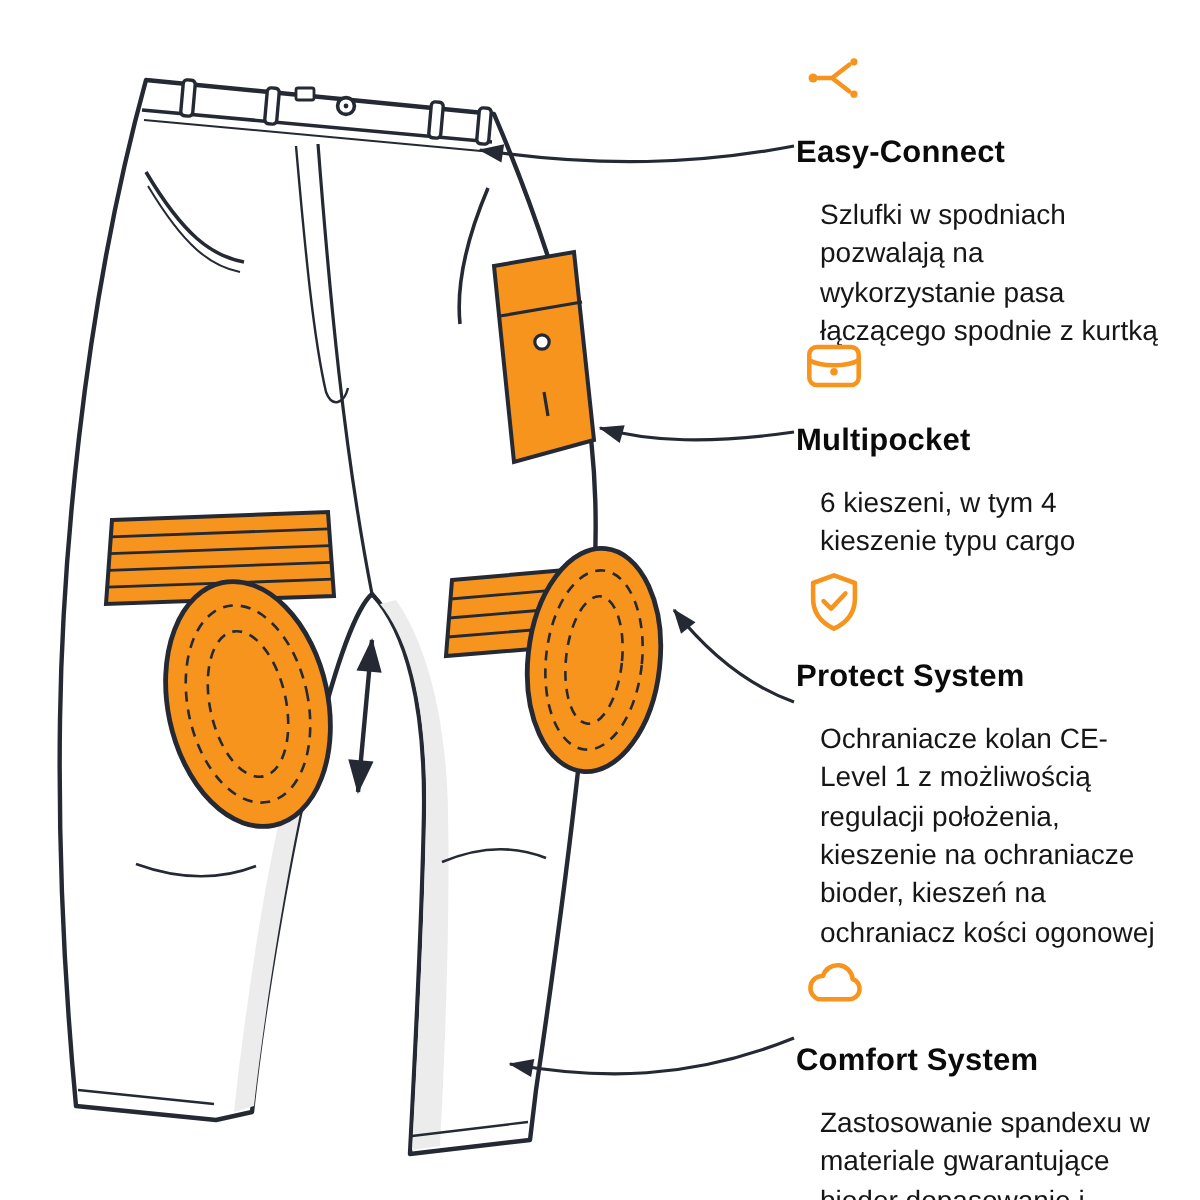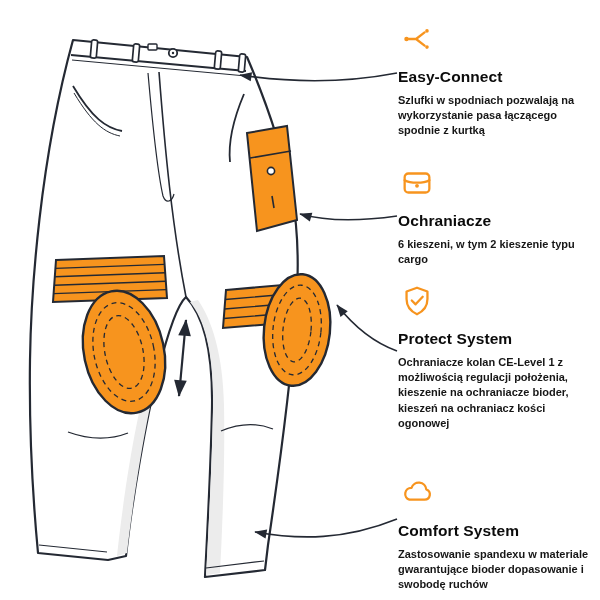--- a/index.html
+++ b/index.html
@@ -9,21 +9,21 @@
   }
   .art{position:absolute;left:0;top:0;width:600px;height:600px;}
   .feature{position:absolute;left:398px;width:197px;}
   .feature .icon{width:38px;height:38px;margin:0 0 10px 0;}
   .feature .icon svg{width:38px;height:38px;display:block;}
   .feature h3{
     margin:0 0 7px 0;font-size:15.5px;font-weight:700;color:#0b0b0b;
     letter-spacing:.1px;
   }
   .feature p{
-    margin:0;font-size:11px;line-height:1.38;color:#161616;font-weight:bold;
+    margin:12px;font-size:14px;line-height:1.38;color:#161616;
   }
   .f1{top:20px}.f2{top:164px}.f3{top:282px}.f4{top:474px}
 </style>
 </head>
 <body>
 
 <div class="stage">
 
   <svg class="art" viewBox="0 0 600 600" aria-hidden="true">
     <defs>
@@ -127,22 +127,22 @@
   </section>
 
   <section class="feature f2">
     <div class="icon">
       <svg viewBox="0 0 40 40" fill="none" stroke="#F7941E" stroke-width="2.4" stroke-linecap="round" stroke-linejoin="round">
         <rect x="7" y="10" width="26" height="20" rx="4"></rect>
         <path d="M 7 17 C 13 20.5, 27 20.5, 33 17"></path>
         <circle cx="20" cy="23" r="2" fill="#F7941E" stroke="none"></circle>
       </svg>
     </div>
-    <h3>Ochraniacze</h3>
-    <p>6 kieszeni, w tym 2 kieszenie typu cargo</p>
+    <h3>Multipocket</h3>
+    <p>6 kieszeni, w tym 4 kieszenie typu cargo</p>
   </section>
 
   <section class="feature f3">
     <div class="icon">
       <svg viewBox="0 0 40 40" fill="none" stroke="#F7941E" stroke-width="2.4" stroke-linecap="round" stroke-linejoin="round">
         <path d="M 20 6 L 31 10 V 18 C 31 26, 26.5 31, 20 34 C 13.5 31, 9 26, 9 18 V 10 Z"></path>
         <path d="M 14.5 19.5 L 18.5 23.5 L 26 15.5"></path>
       </svg>
     </div>
     <h3>Protect System</h3>

